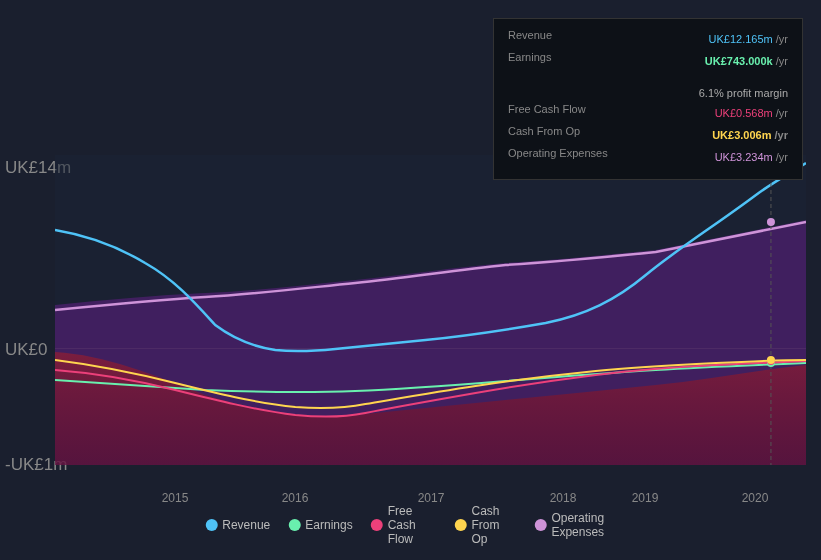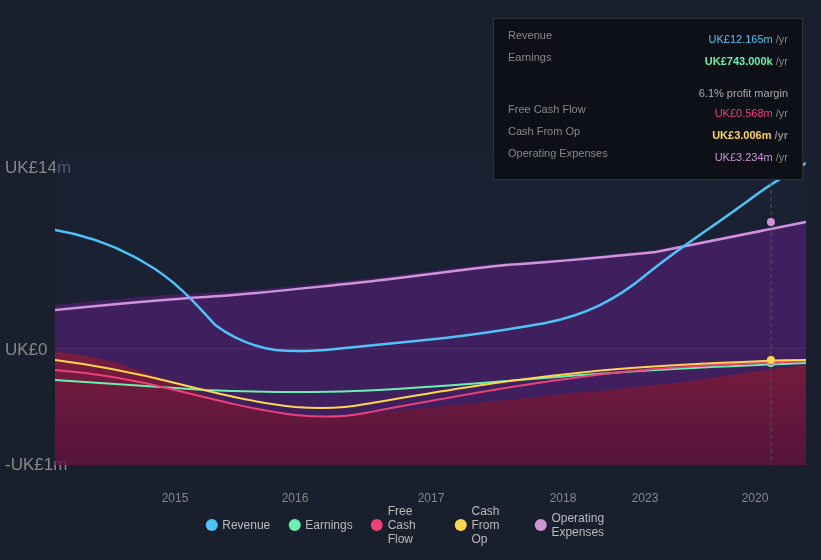--- a/index.html
+++ b/index.html
@@ -175,21 +175,21 @@
   <circle cx="715" cy="208" r="4" fill="#69f0ae"></circle>
   <circle cx="715" cy="206" r="4" fill="#ec407a"></circle>
   <circle cx="715" cy="205" r="4" fill="#ffd54f"></circle>
   <circle cx="715" cy="67" r="4" fill="#ce93d8"></circle>
 </svg>
 
 <div class="x-label" style="left: 175px;">2015</div>
 <div class="x-label" style="left: 295px;">2016</div>
 <div class="x-label" style="left: 415px; margin-left: 16px;">2017</div>
 <div class="x-label" style="left: 530px; margin-left: 33px;">2018</div>
-<div class="x-label" style="left: 645px;">2023</div>
+<div class="x-label" style="left: 645px;">2019</div>
 <div class="x-label" style="left: 755px;">2020</div>
 
 <div class="legend" id="legend-container">
     <div class="legend-item">
       <div class="legend-dot" style="background-color: rgb(79, 195, 247);"></div>
       <span class="legend-label">Revenue</span>
     </div>
     <div class="legend-item">
       <div class="legend-dot" style="background-color: rgb(105, 240, 174);"></div>
       <span class="legend-label">Earnings</span>

